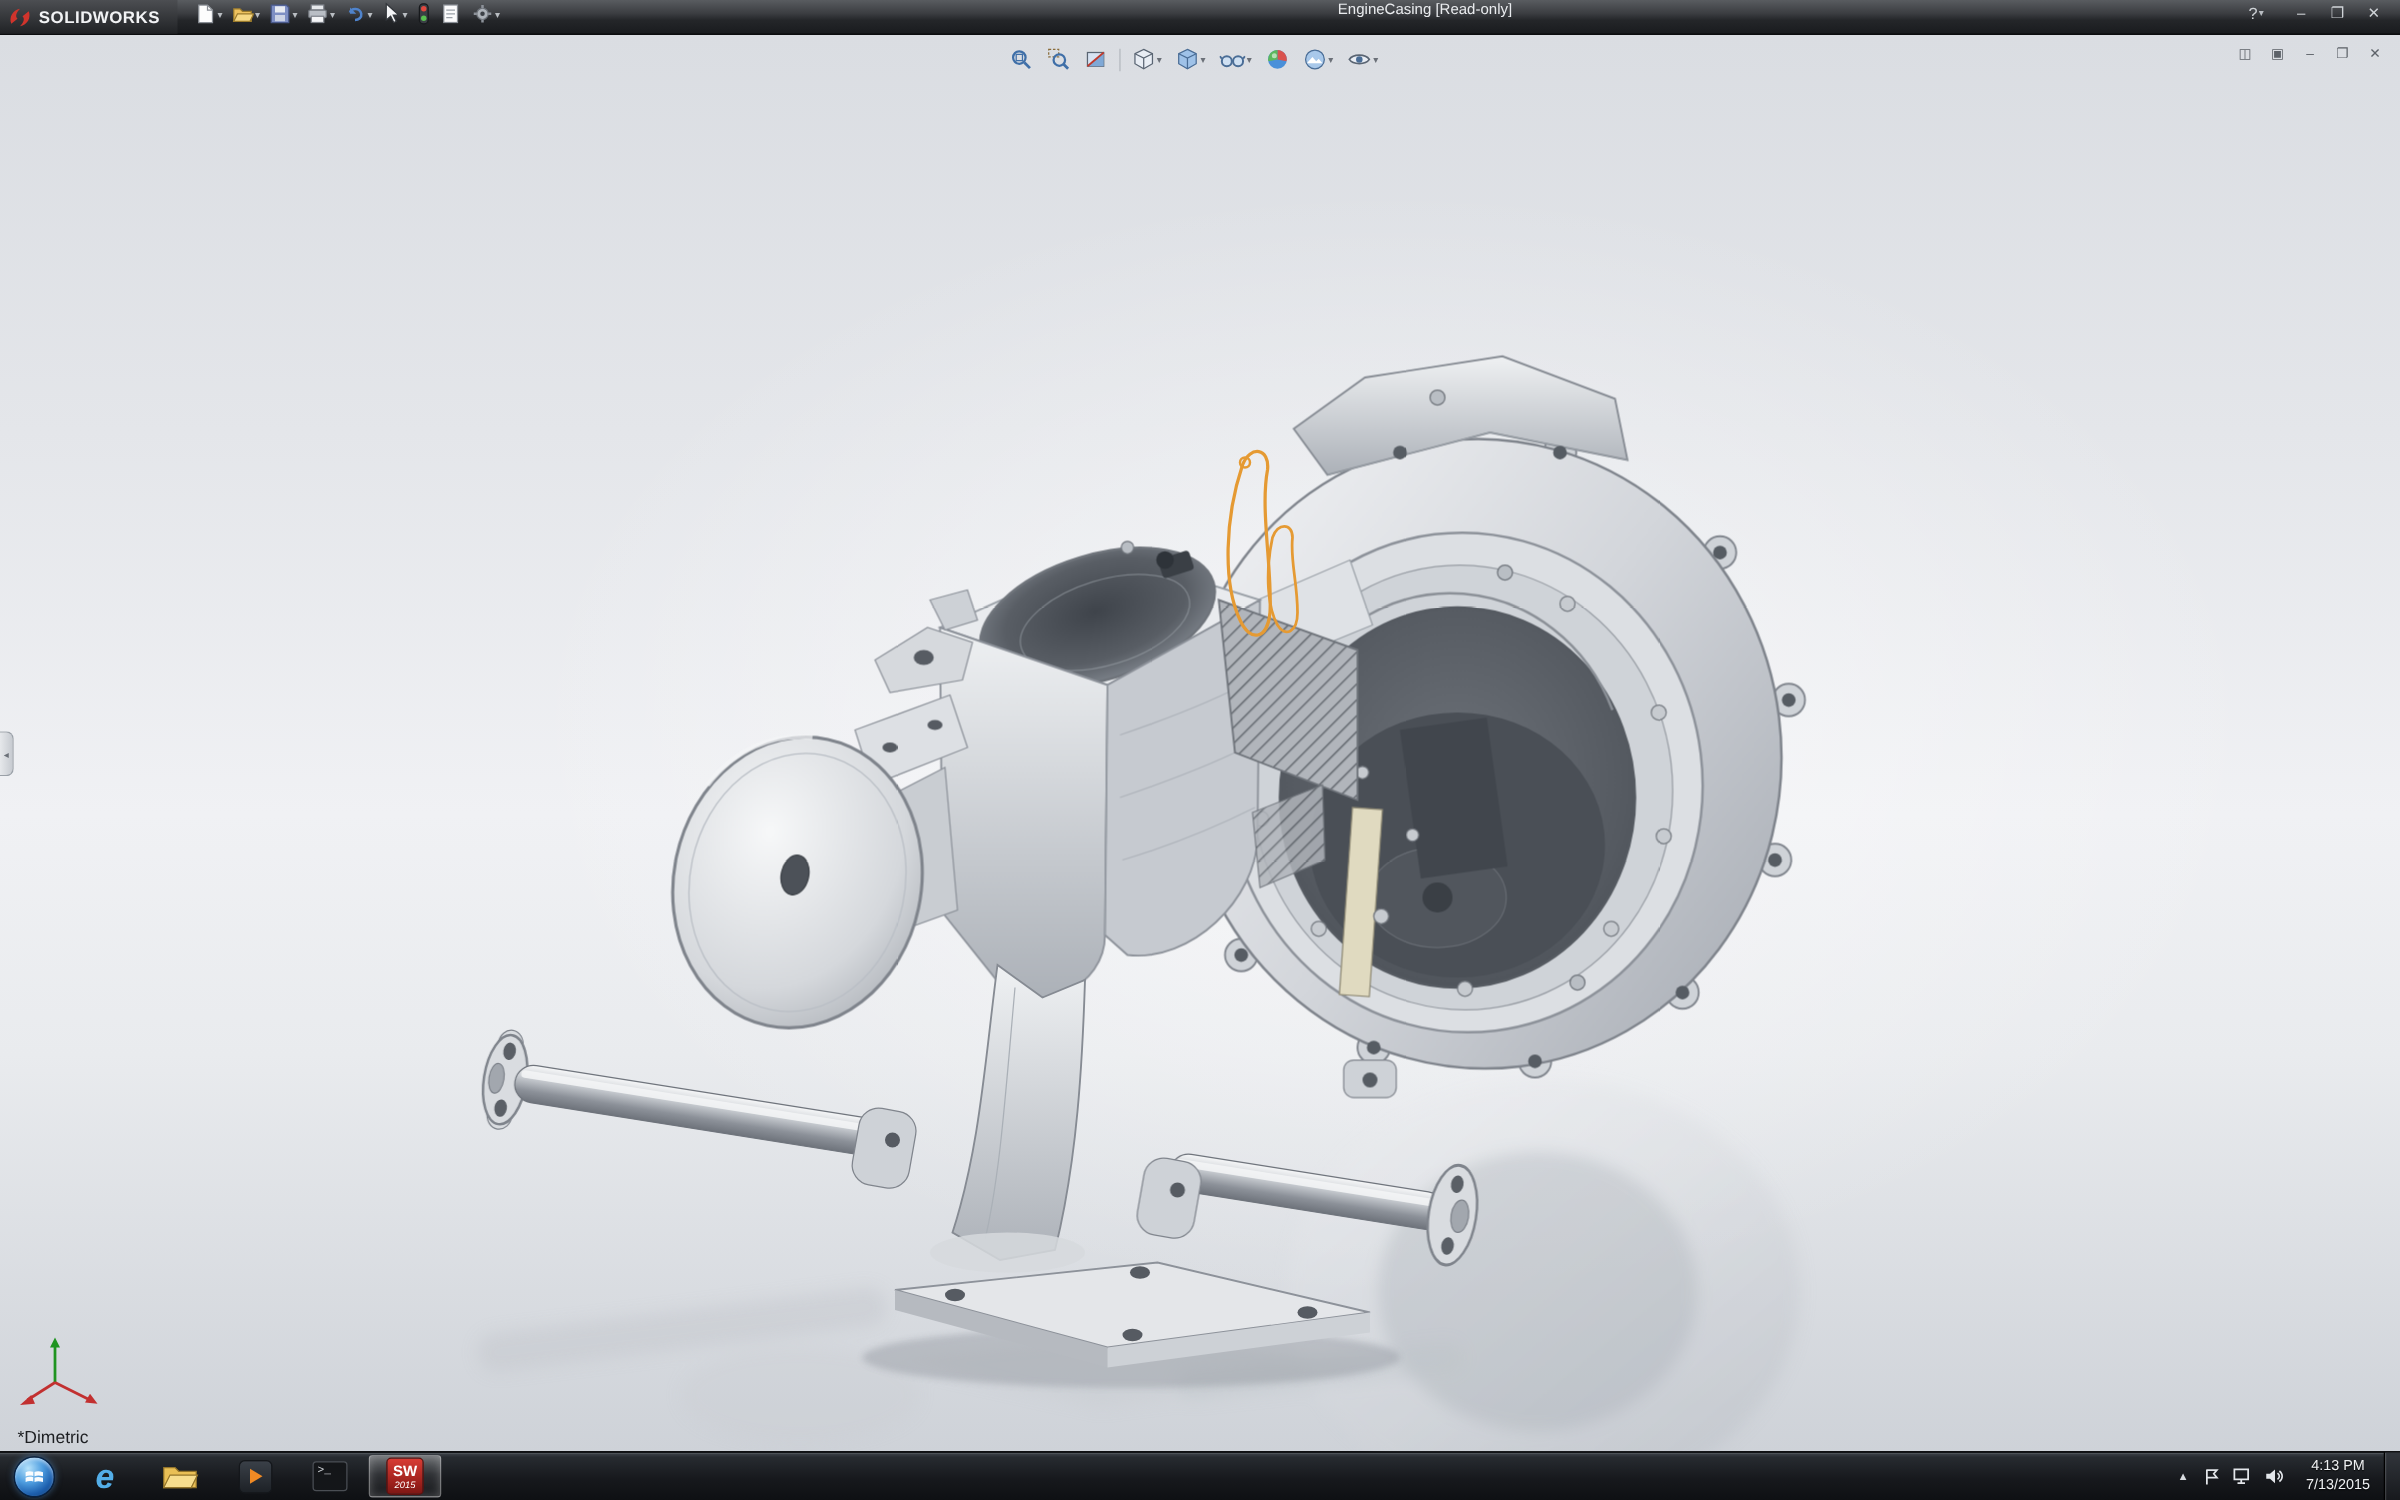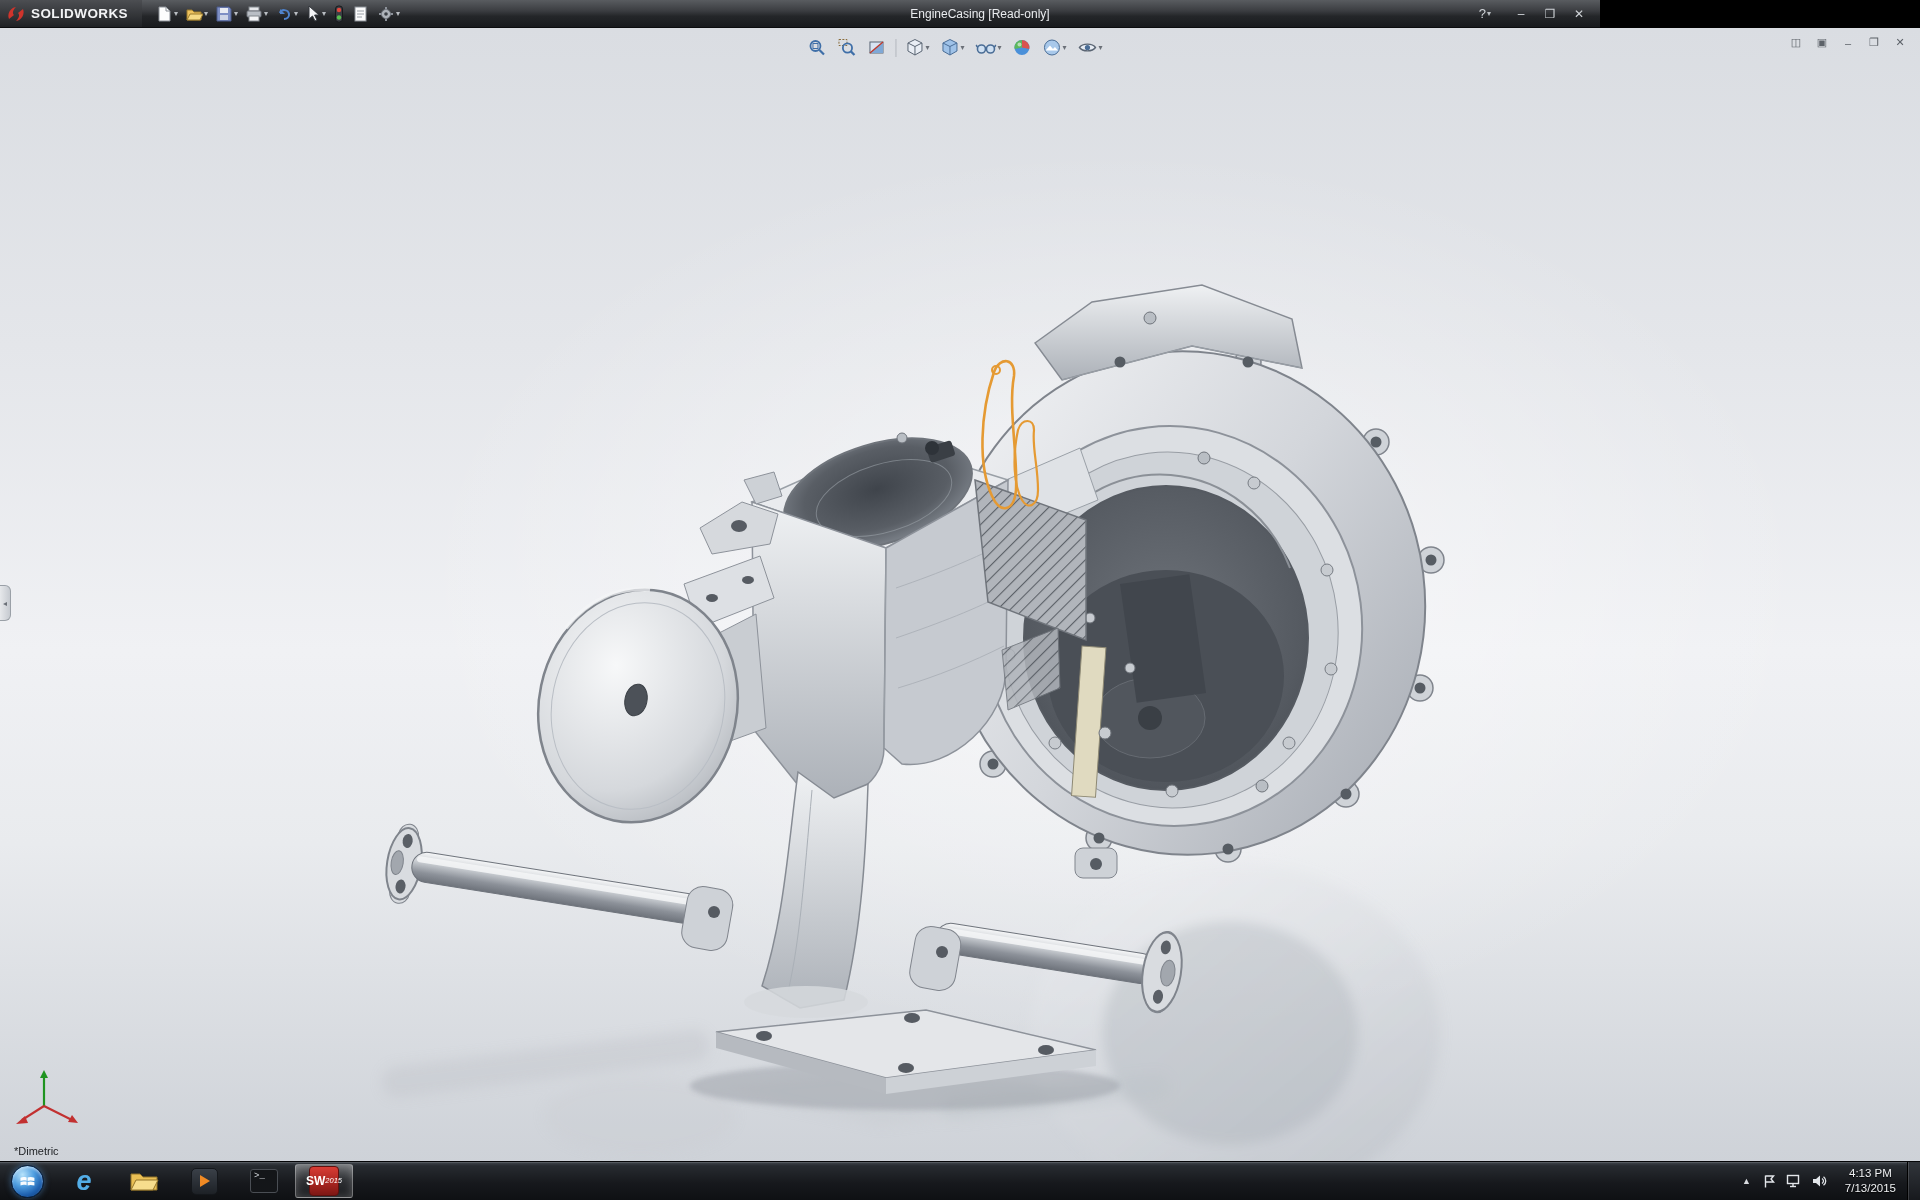--- a/index.html
+++ b/index.html
@@ -1,22 +1,22 @@
 <!DOCTYPE html>
 <html><head>
 <meta charset="utf-8">
 <style>
   * { box-sizing: border-box; margin: 0; padding: 0; }
   html,body { width:1920px; height:1200px; overflow:hidden; background:#000;
     font-family:"Liberation Sans", sans-serif; }
 
   
-  .titlebar { position:absolute; left:0; top:0; width:1600px; height:28px; z-index:30;
+  .titlebar { position:absolute; left:0; top:0; width:1920px; height:28px; z-index:30;
     background:linear-gradient(#595c60 0%, #3b3d41 40%, #242629 60%, #191b1e 100%);
-    display:flex; align-items:center; border-bottom:1px solid #0c0d0f; }
+    display:flex; align-items:flex-start; border-bottom:1px solid #0c0d0f; }
   .logo { display:flex; align-items:center; gap:5px; height:100%; padding:0 14px 0 6px;
     background:linear-gradient(#4c4e52,#202225); }
   .brand-text { color:#f2f3f5; font-weight:bold; font-size:13.5px; letter-spacing:.4px; }
   .tb-icons { display:flex; align-items:center; gap:1px; margin-left:10px; }
   .tb-btn { height:22px; display:flex; align-items:center; justify-content:center; padding:0 3px; border-radius:3px; }
   .caret { color:#b9bdc2; font-size:8px; margin-left:1px; }
   .win-title { position:absolute; left:50%; transform:translateX(-50%) translateX(180px);
     color:#e9ebee; font-size:12px; white-space:nowrap; }
   .win-controls { margin-left:auto; display:flex; align-items:center; gap:3px; padding-right:8px; }
   .wc-btn { min-width:26px; height:20px; display:flex; align-items:center; justify-content:center;
@@ -33,21 +33,21 @@
   .headsup { position:absolute; top:8px; left:50%; transform:translateX(-50%) translateX(-5px);
     display:flex; align-items:center; gap:7px; }
   .hud-btn { display:flex; align-items:center; gap:1px; padding:2px; border-radius:3px; }
   .hud-sep { width:1px; height:18px; background:#b4b8be; }
   .hud-caret { color:#6b7078; font-size:8px; }
 
   .doc-controls { position:absolute; top:6px; right:10px; display:flex; align-items:center; gap:6px; }
   .dc-btn { min-width:20px; height:17px; display:flex; align-items:center; justify-content:center;
     color:#5d6269; font-size:11px; }
 
-  .view-label { position:absolute; left:14px; bottom:4px; color:#1d1f22; font-size:11px; }
+  .view-label { position:absolute; left:14px; bottom:4px; color:#1d1f22; font-size:14px; }
   .flyout-tab { position:absolute; left:0; top:557px; width:11px; height:36px;
     background:linear-gradient(90deg,#e6e8eb,#c6cad0); border:1px solid #9aa0a7; border-left:none;
     border-radius:0 6px 6px 0; display:flex; align-items:center; justify-content:center;
     color:#6b7078; font-size:8px; }
 
   
   .taskbar { position:absolute; left:0; bottom:0; width:1920px; height:39px; z-index:40;
     background:linear-gradient(#41464d 0%, #272b30 10%, #17191d 55%, #0e1013 100%);
     border-top:1px solid #050608; box-shadow:inset 0 1px 0 rgba(255,255,255,.12);
     display:flex; align-items:stretch; }
@@ -55,21 +55,21 @@
   .orb { width:33px; height:33px; border-radius:50%;
     background:radial-gradient(circle at 34% 28%, #b7e3fb 0%, #4f9ee0 38%, #1d5fae 68%, #0a3468 100%);
     border:1px solid #082243; box-shadow:inset 0 2px 3px rgba(255,255,255,.55), 0 0 6px rgba(90,160,230,.5);
     display:flex; align-items:center; justify-content:center; }
   .task-btn { width:58px; display:flex; align-items:center; justify-content:center; margin:2px 1px; border-radius:3px; }
   .task-btn.active { background:linear-gradient(rgba(255,255,255,.30), rgba(255,255,255,.10) 45%, rgba(255,255,255,.04));
     border:1px solid rgba(255,255,255,.38); box-shadow:inset 0 0 8px rgba(255,255,255,.25); }
   .ie-e { color:#53aee8; font-size:27px; font-weight:bold; font-style:italic; line-height:1; }
   .sw-badge { width:30px; height:30px; border-radius:4px;
     background:linear-gradient(#d83c34,#9c201c 70%,#7d1714); border:1px solid #5f100e;
-    display:flex; flex-direction:row; align-items:center; justify-content:center; color:#fff; }
+    display:flex; flex-direction:column; align-items:center; justify-content:center; color:#fff; }
   .sw-badge .sw { font-size:12px; font-weight:bold; line-height:1.05; }
   .sw-badge .yr { font-size:7.5px; line-height:1;font-style:italic; }
   .cmd-icon { width:28px; height:24px; background:#141619; border:1px solid #4a4e54; border-radius:3px;
     display:flex; align-items:flex-start; padding:2px 3px; }
   .cmd-icon span { color:#d7dbdf; font-size:9px; font-family:"Liberation Mono", monospace; line-height:1; }
   .media-icon { width:27px; height:27px; border-radius:5px; background:linear-gradient(#3a4048,#1d2126);
     border:1px solid #14171b; display:flex; align-items:center; justify-content:center; }
   .tray { margin-left:auto; display:flex; align-items:center; gap:9px; padding-right:2px; }
   .tray-chevron { color:#d8dbdf; font-size:9px; padding:0 2px; }
   .clock { display:flex; flex-direction:column; align-items:center; justify-content:flex-end;

